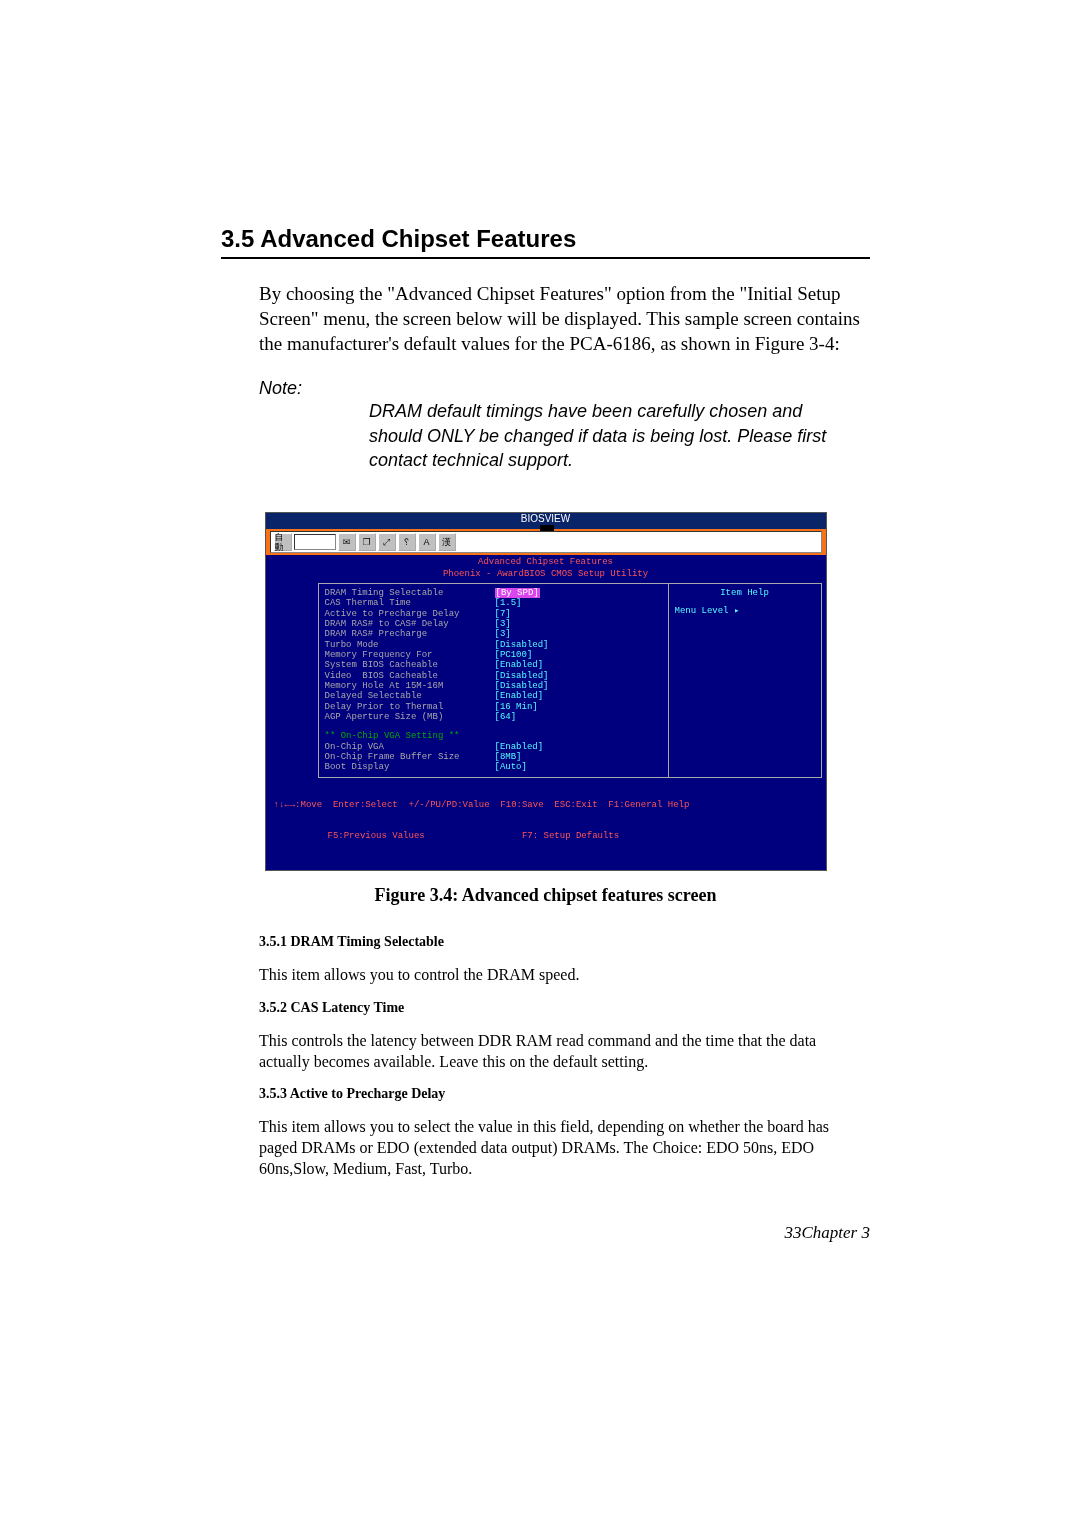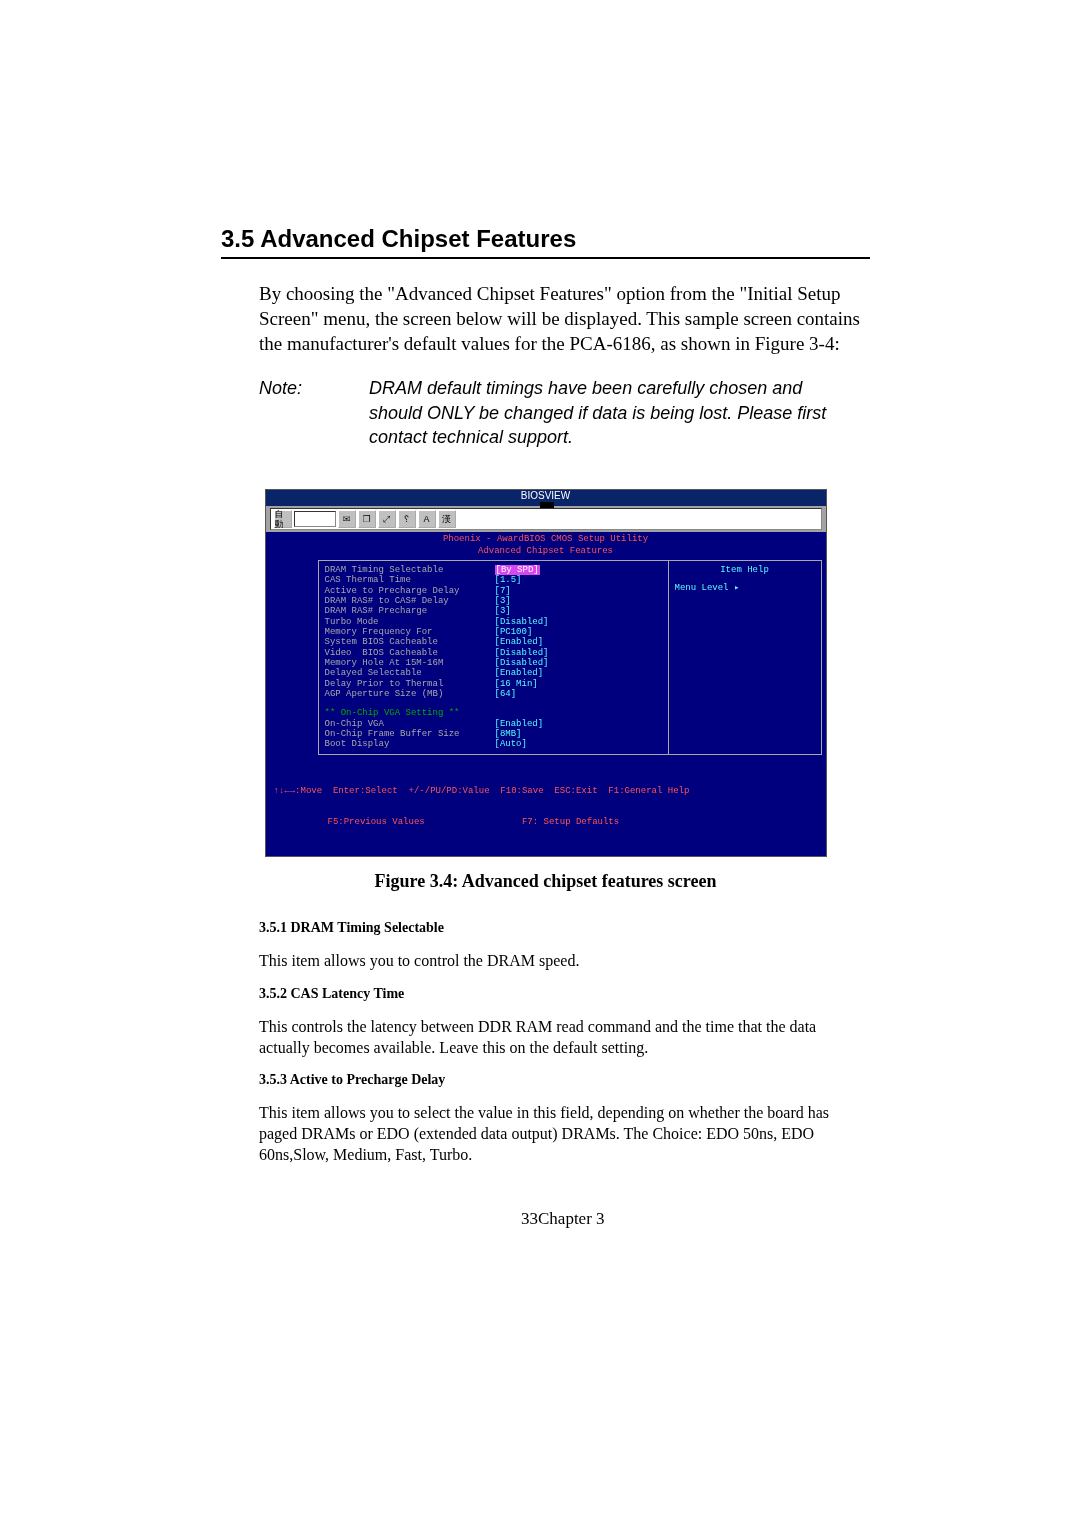--- a/index.html
+++ b/index.html
@@ -3,46 +3,46 @@
 <meta charset="utf-8">
 <style>
   html, body { margin:0; padding:0; background:#fff; }
   body { width:1080px; min-height:1528px; font-family:"Times New Roman", Times, serif; color:#000; }
   .page { padding: 225px 210px 0 221px; }
   .h1 { font-family: Arial, Helvetica, sans-serif; font-weight:700; font-size:24px; margin:0 0 4px 0; }
   .rule { border-bottom:2px solid #000; margin-bottom:22px; }
   .body-text { font-size:19px; line-height:1.32; margin:0 0 20px 0; padding-left:38px; }
   .note { display:flex; font-family: Arial, Helvetica, sans-serif; font-style:italic; font-size:18px; line-height:1.35; margin:10px 0 30px 0; padding-left:38px; }
   .note-label { width:110px; flex:0 0 110px; }
-  .note-body { flex:1; padding-right:40px; }
+  .note-body { flex:1; padding-right:40px;margin-top:23px; }
   .figure-wrap { display:flex; justify-content:center; margin: 40px 0 10px 0; }
   .bios { width:560px; background:#00007f; color:#a8a8a8; font-family:"Courier New", monospace; font-size:9px; line-height:1.15; border:1px solid #555; }
   .bios-titlebar { background:#0a246a; color:#fff; display:flex; align-items:center; height:16px; padding:0 3px; font-family:Arial,sans-serif; font-size:10px;flex-direction:column; }
   .bios-titlebar .spacer { flex:1; }
   .wbtn { width:14px; height:12px; background:#c0c0c0; margin-left:2px; border:1px solid #000; box-sizing:border-box; }
-  .bios-toolbar-wrap { background:#a3a3a3; padding:2px 4px; }
+  .bios-toolbar-wrap { background:#f97316; padding:2px 4px; }
   .bios-toolbar { background:#fff; border:1px inset #888; display:flex; align-items:center; gap:2px; height:18px; padding:1px 3px; }
   .tbtn { width:16px; height:16px; background:#c0c0c0; border:1px outset #fff; font-size:9px; display:flex; align-items:center; justify-content:center; color:#000; font-family:Arial,sans-serif; }
   .sel { width:40px; height:14px; background:#fff; border:1px inset #888; }
   .bios-headline { color:#ff5454; text-align:center; padding:2px 0 0 0; }
-  .bios-panels { display:flex; margin:3px 4px 9px 4px;padding-left:48px; }
+  .bios-panels { display:flex; margin:3px 4px 0 4px;padding-left:48px; }
   .panel-left { flex:1; border:1px solid #a8a8a8; padding:4px 6px; }
   .panel-right { width:140px; border:1px solid #a8a8a8; border-left:none; padding:4px 6px; }
   .row { display:flex; white-space:pre; }
   .lab { width:170px; }
   .val { color:#54fcfc; }
   .val-hl { color:#fff; background:#d946ef; padding:0 1px; }
   .sect { color:#00a800; }
   .rh-head { color:#54fcfc; text-align:center; }
   .rh-item { color:#54fcfc; margin-top:8px; }
   .bios-footer { color:#ff5454; padding:2px 8px 8px 8px; white-space:pre; }
   .fig-caption { text-align:center; font-weight:700; font-size:18px; margin:14px 0 28px 0; font-family:"Times New Roman",serif; }
   .h2 { font-family: Liberation Serif, serif; font-weight:700; font-size:14px; margin:0 0 2px 0; padding-left:38px; }
   .sub-text { font-size:16px; line-height:1.32; margin:14px 0 14px 0; padding-left:38px; }
-  .footer { display:flex; justify-content:flex-start; font-size:17px; padding: 30px 0 0 0; }
+  .footer { display:flex; justify-content:flex-end; font-style:italic; font-size:17px; padding: 30px 0 0 0; }
   .footer .pg { margin-left:300px; }
   .footer .ch { }
 </style>
 </head>
 <body>
 
 <div class="page">
   <div class="h1">3.5  Advanced Chipset Features</div>
   <div class="rule"></div>
 
@@ -67,22 +67,22 @@
           <span class="tbtn">自動</span>
           <span class="sel"></span>
           <span class="tbtn">✉</span>
           <span class="tbtn">❐</span>
           <span class="tbtn">⤢</span>
           <span class="tbtn">␦</span>
           <span class="tbtn">A</span>
           <span class="tbtn">漢</span>
         </div>
       </div>
+      <div class="bios-headline">Advanced Chipset Features</div>
       <div class="bios-headline">Phoenix - AwardBIOS CMOS Setup Utility</div>
-      <div class="bios-headline">Advanced Chipset Features</div>
       <div class="bios-panels">
         <div class="panel-left">
           <div class="row"><span class="lab">DRAM Timing Selectable</span><span class="val-hl">[By SPD]</span></div>
           <div class="row"><span class="lab">CAS Thermal Time</span><span class="val">[1.5]</span></div>
           <div class="row"><span class="lab">Active to Precharge Delay</span><span class="val">[7]</span></div>
           <div class="row"><span class="lab">DRAM RAS# to CAS# Delay</span><span class="val">[3]</span></div>
           <div class="row"><span class="lab">DRAM RAS# Precharge</span><span class="val">[3]</span></div>
           <div class="row"><span class="lab">Turbo Mode</span><span class="val">[Disabled]</span></div>
           <div class="row"><span class="lab">Memory Frequency For</span><span class="val">[PC100]</span></div>
           <div class="row"><span class="lab">System BIOS Cacheable</span><span class="val">[Enabled]</span></div>

